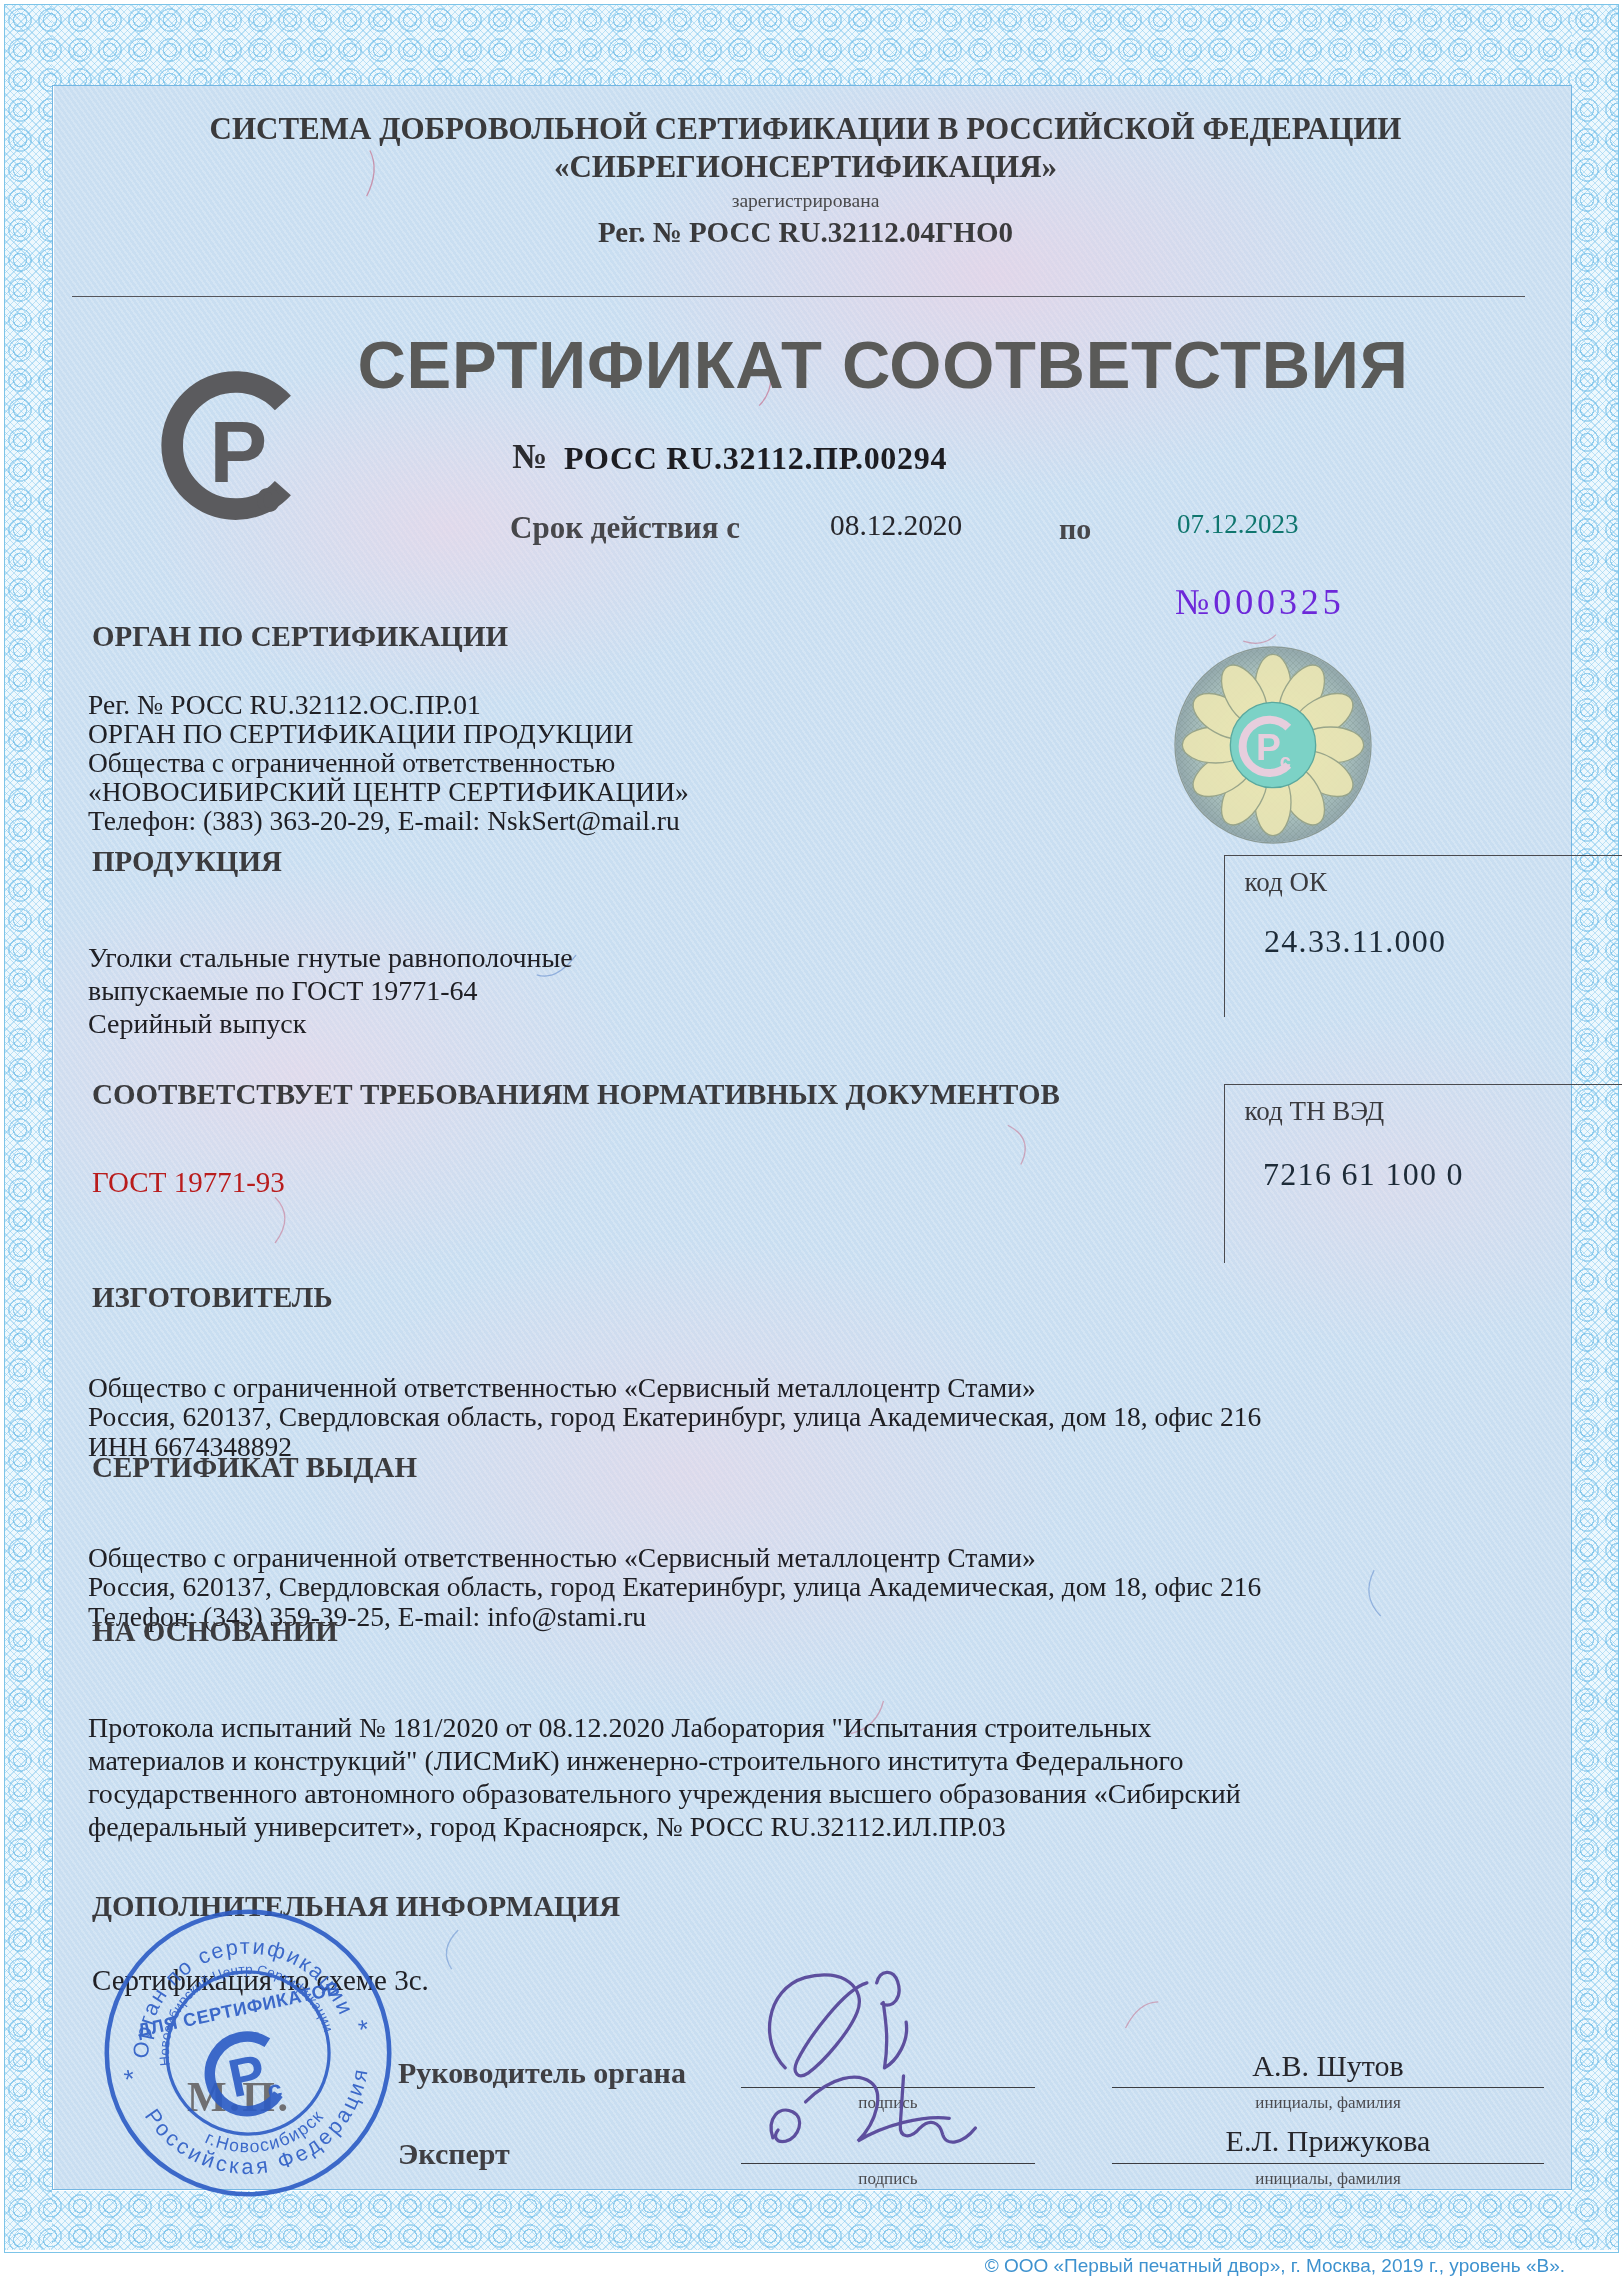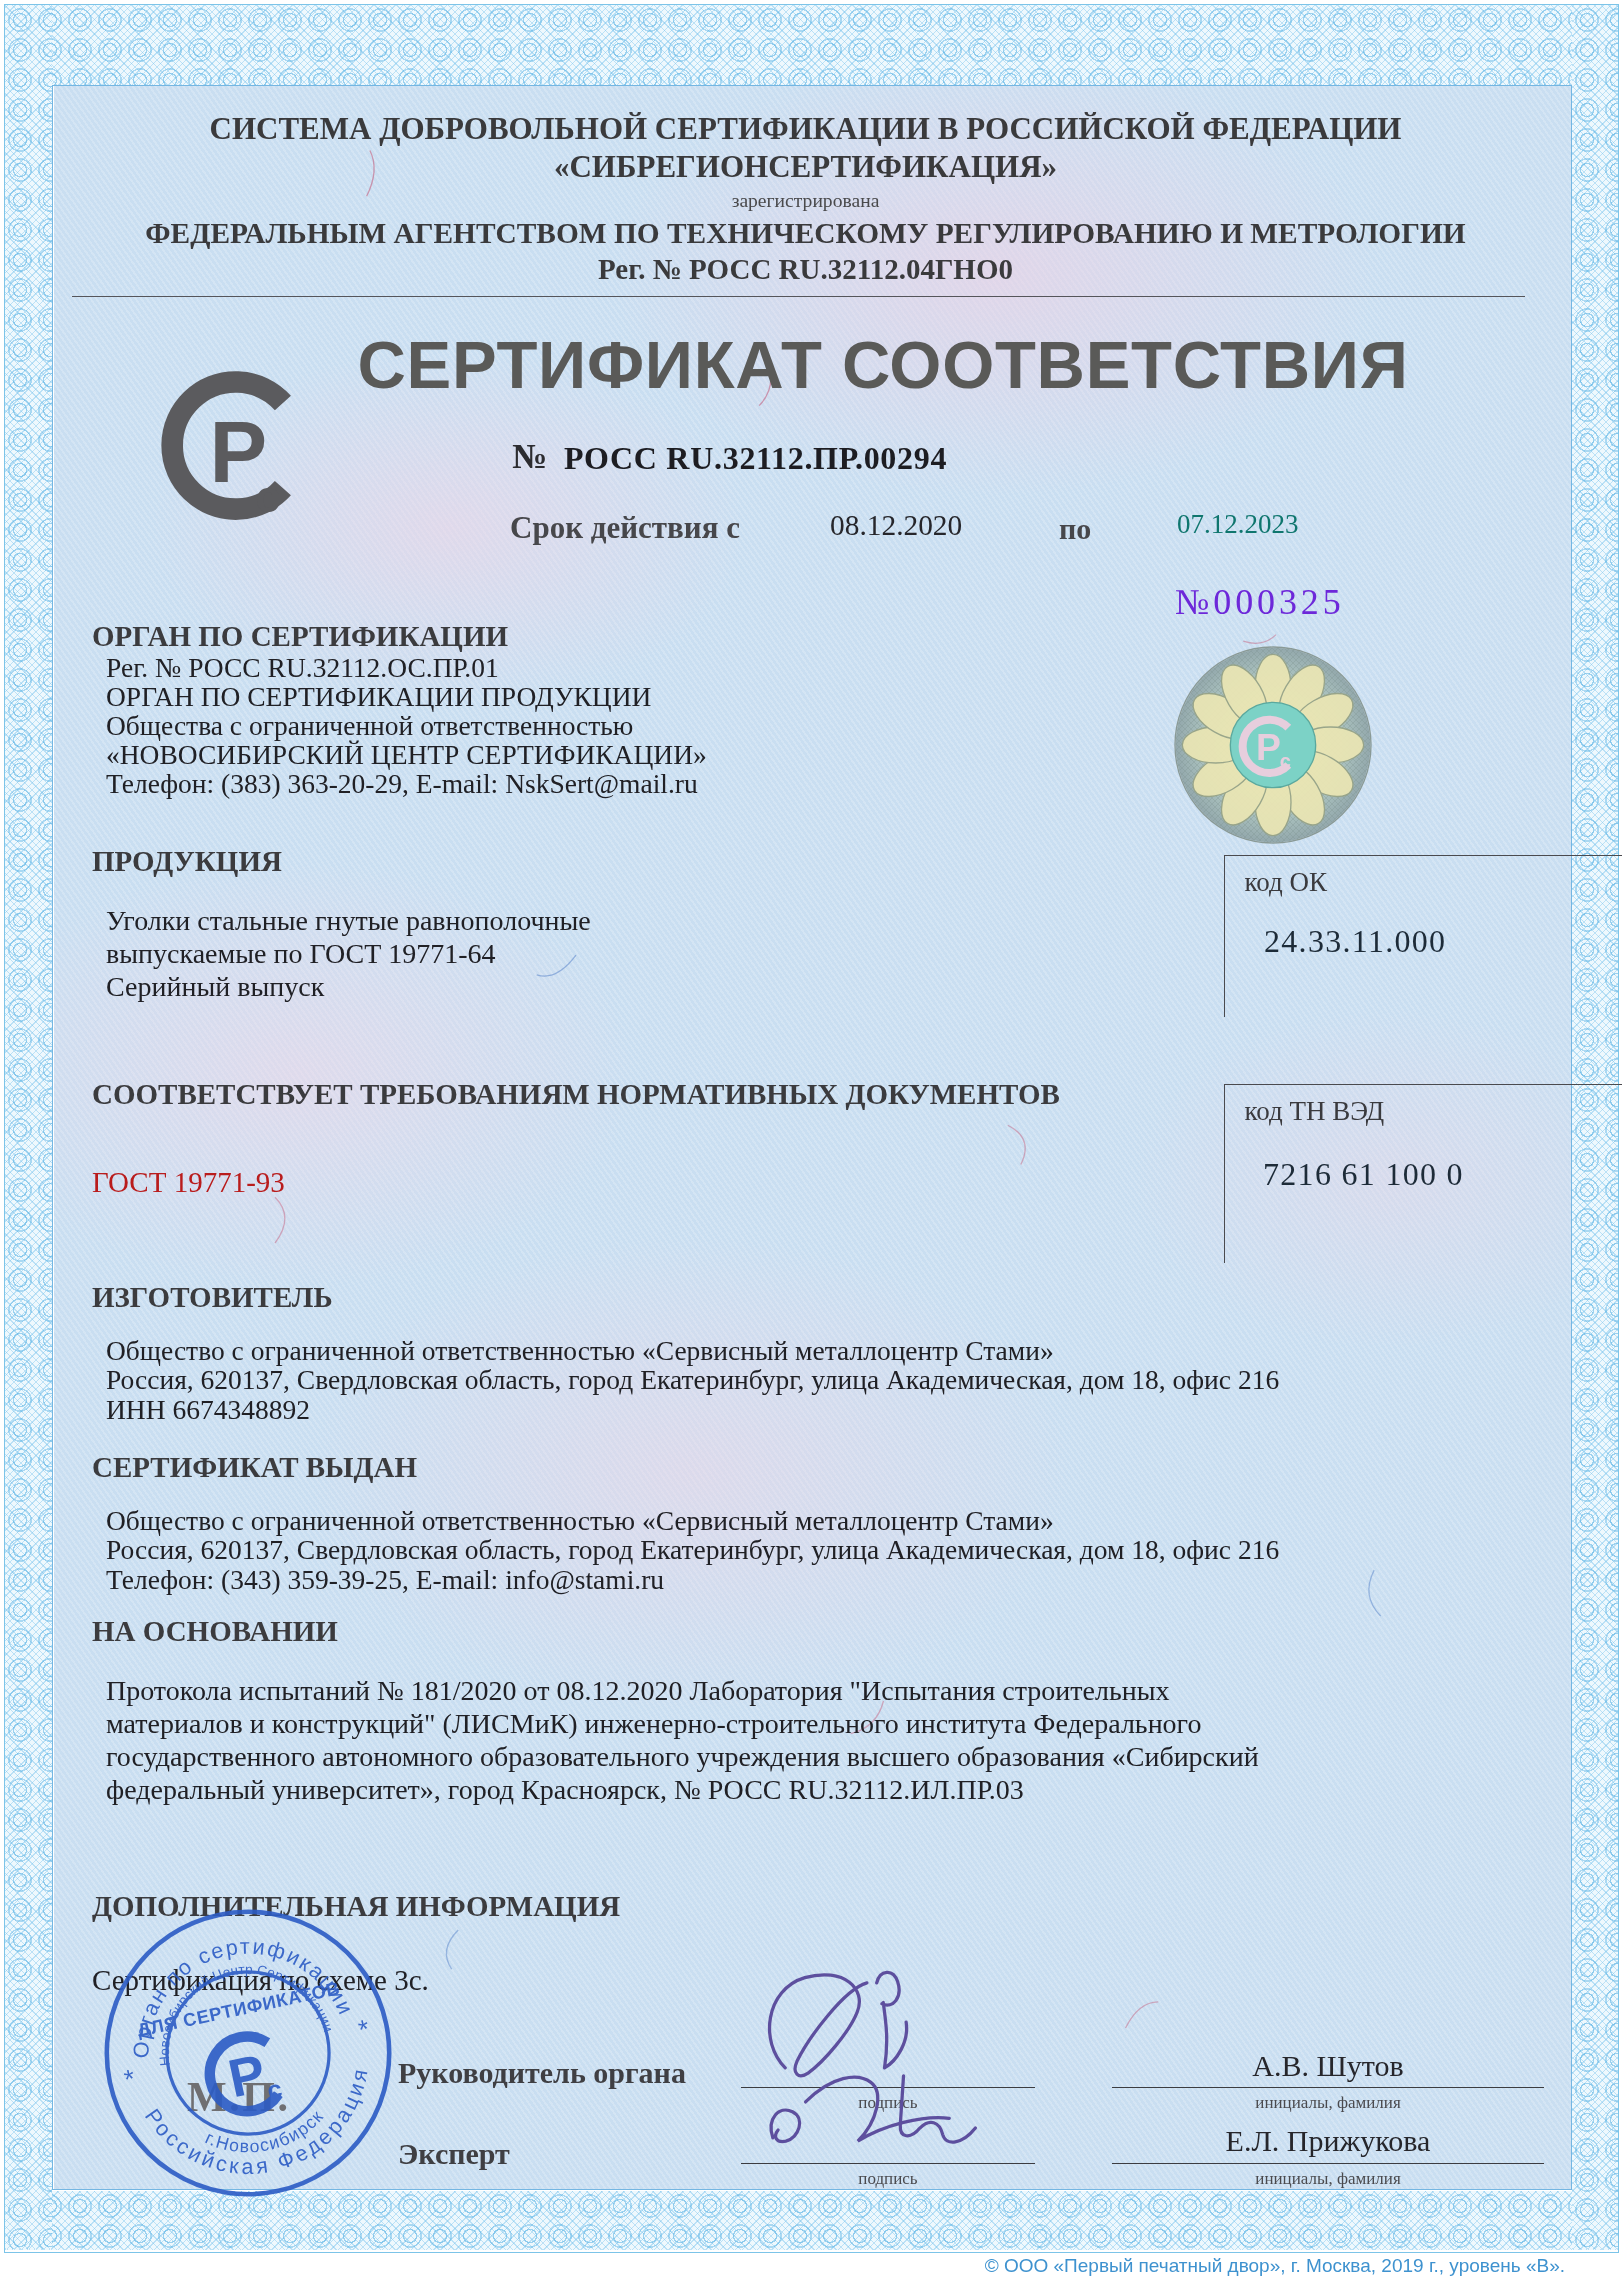--- a/index.html
+++ b/index.html
@@ -51,21 +51,21 @@
 
   .v-label{position:absolute;left:510px;top:510px;font-size:31px;font-weight:bold;color:#47474b;}
   .v-from{position:absolute;left:830px;top:509px;font-size:29.4px;color:#26262b;}
   .v-po{position:absolute;left:1059px;top:512px;font-size:30px;font-weight:bold;color:#47474b;}
   .v-to{position:absolute;left:1177px;top:509px;font-size:27px;color:#0f766e;}
 
   .form-number{position:absolute;left:1175px;top:581px;font-size:36px;color:#6d28d9;letter-spacing:3.9px;}
 
   
   .sec-h{position:absolute;left:92px;font-size:29px;font-weight:bold;color:#3b3b3e;}
-  .sec-lines{position:absolute;left:106px;color:#202025;}
+  .sec-lines{position:absolute;left:88px;color:#202025;margin-top:37px;}
   .sec-lines div{white-space:nowrap;}
   .l44 div{font-size:27.5px;line-height:29px;}
   .l45 div{font-size:27.5px;line-height:29.4px;}
   .l50 div{font-size:28px;line-height:33px;}
 
   .code-box{position:absolute;left:1224px;width:406px;border-top:1.3px solid #4a4a4e;border-left:1.3px solid #4a4a4e;}
   .code-label{padding:10.5px 0 0 19.6px;font-size:27px;color:#3a3a3e;}
   .code-val{position:absolute;font-size:32px;color:#1d2b38;letter-spacing:1.3px;}
 
   .gost-line{position:absolute;left:92px;top:1166px;font-size:29px;color:#b91c1c;}
@@ -104,21 +104,20 @@
     <path d="M1300 2650 q40 -10 50 -50" stroke="#c2486a" stroke-width="2" opacity=".4"></path>
     <path d="M1900 980 q30 10 50 -10" stroke="#c2486a" stroke-width="2" opacity=".4"></path>
     <path d="M700 2950 q-30 30 -10 60" stroke="#3d6fc0" stroke-width="2" opacity=".4"></path>
     <path d="M1720 3100 q20 -40 50 -40" stroke="#c2486a" stroke-width="2" opacity=".4"></path>
   </svg>
 
   <div class="header">
     <div class="h-l1">СИСТЕМА ДОБРОВОЛЬНОЙ СЕРТИФИКАЦИИ В РОССИЙСКОЙ ФЕДЕРАЦИИ</div>
     <div class="h-l2">«СИБРЕГИОНСЕРТИФИКАЦИЯ»</div>
     <div class="h-l3">зарегистрирована</div>
-    <div class="h-l4">ФЕДЕРАЛЬНЫМ АГЕНТСТВОМ ПО ТЕХНИЧЕСКОМУ РЕГУЛИРОВАНИЮ И МЕТРОЛОГИИ</div>
     <div class="h-l5">Рег. № РОСС RU.32112.04ГНО0</div>
   </div>
   <div class="h-rule"></div>
 
   <div class="doc-title">СЕРТИФИКАТ СООТВЕТСТВИЯ</div>
 
   <svg class="abs" style="left:144px;top:359px;" width="190" height="177" viewBox="0 0 290 270">
     <path d="M 212 67 A 97 97 0 1 0 212 197" fill="none" stroke="#5b5b5e" stroke-width="33"></path>
     <text x="100" y="188" font-family="Liberation Sans, DejaVu Sans, sans-serif" font-size="132" font-weight="bold" fill="#5b5b5e">Р</text>
     <text x="170" y="233" font-family="Liberation Sans, DejaVu Sans, sans-serif" font-size="68" font-weight="bold" fill="#5b5b5e">с</text>

